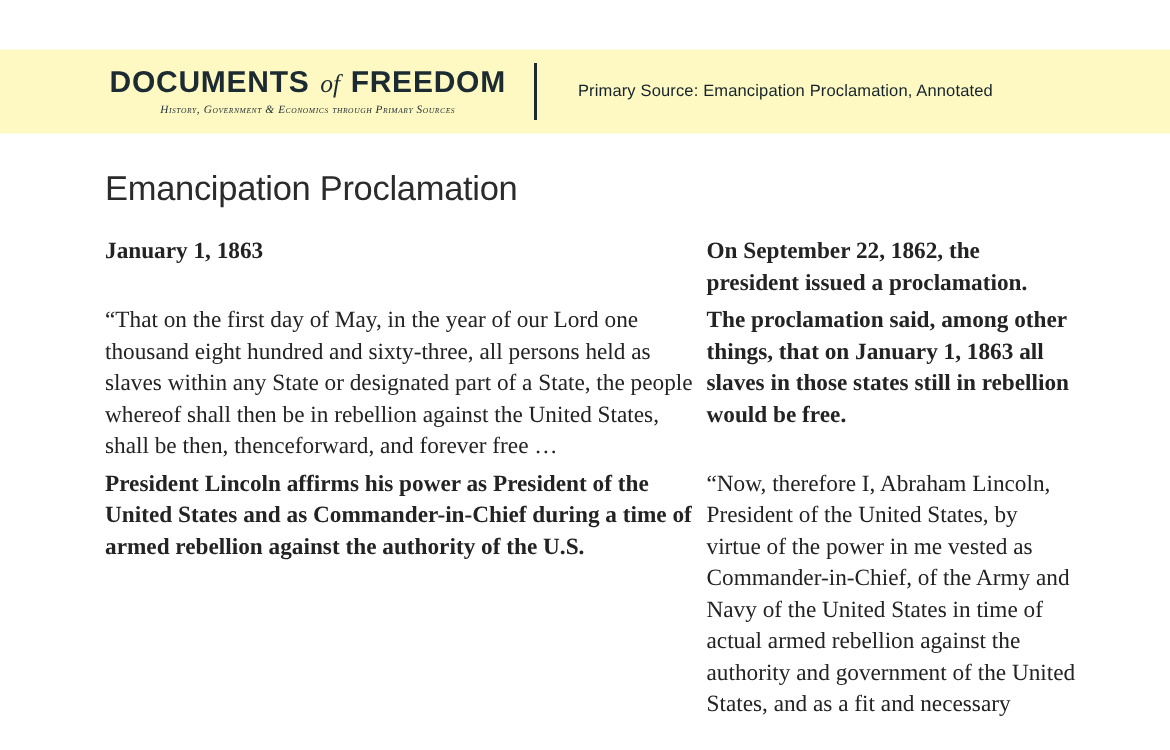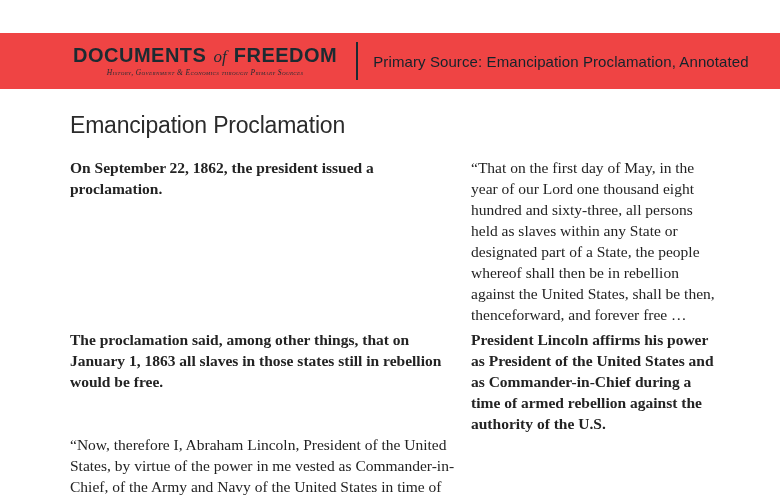--- a/index.html
+++ b/index.html
@@ -51,23 +51,24 @@
     margin-top:3px;
   }
   .divider {
     width:2px; height:38px;
     background:#1c2b31;
     margin-left:19px; margin-right:15px;
     flex:0 0 auto;
   }
   .subtitle {
     font-family:"Liberation Sans","DejaVu Sans",sans-serif;
-    font-size:15px;
+    font-size:11px;
     color:#14232b;
     letter-spacing:0.1px;
+    margin-left:12px;
   }
 
   
   .content {
     position:absolute;
     left:70px; top:111px;
     width:648px;
   }
   .doc-title {
     font-family:"Liberation Sans","DejaVu Sans",sans-serif;
@@ -92,37 +93,38 @@
   .head { font-weight:700; margin-bottom:12px; }
   .src  { margin-bottom:4px; }
   .ann  { font-weight:700; margin-bottom:4px; }
   .last { margin-bottom:0; }
 </style>
 </head>
 <body>
 
 <div class="page">
 
-  <header class="band" style="background: #ef4444;">
+  <header class="band" style="background: #fef9c3;">
     <div class="logo">
       <div class="logo-title">
         <span>DOCUMENTS</span>
         <span class="of">of</span>
         <span>FREEDOM</span>
       </div>
       <div class="logo-tagline">History, Government &amp; Economics through Primary Sources</div>
     </div>
     <div class="divider"></div>
     <div class="subtitle">Primary Source: Emancipation Proclamation, Annotated</div>
   </header>
 
   <main class="content">
     <h1 class="doc-title">Emancipation Proclamation</h1>
 
     <div class="grid">
+      <div class="cell head">January 1, 1863</div>
 
       <p class="cell ann">On September 22, 1862, the president issued a proclamation.</p>
 
       <p class="cell src">“That on the first day of May, in the year of our Lord one thousand eight hundred and sixty-three, all persons held as slaves within any State or designated part of a State, the people whereof shall then be in rebellion against the United States, shall be then, thenceforward, and forever free …</p>
       <p class="cell ann">The proclamation said, among other things, that on January 1, 1863 all slaves in those states still in rebellion would be free.</p>
 
       <p class="cell ann last">President Lincoln affirms his power as President of the United States and as Commander-in-Chief during a time of armed rebellion against the authority of the U.S.</p>
       <p class="cell src last">“Now, therefore I, Abraham Lincoln, President of the United States, by virtue of the power in me vested as Commander-in-Chief, of the Army and Navy of the United States in time of actual armed rebellion against the authority and government of the United States, and as a fit and necessary</p>
     </div>
   </main>

